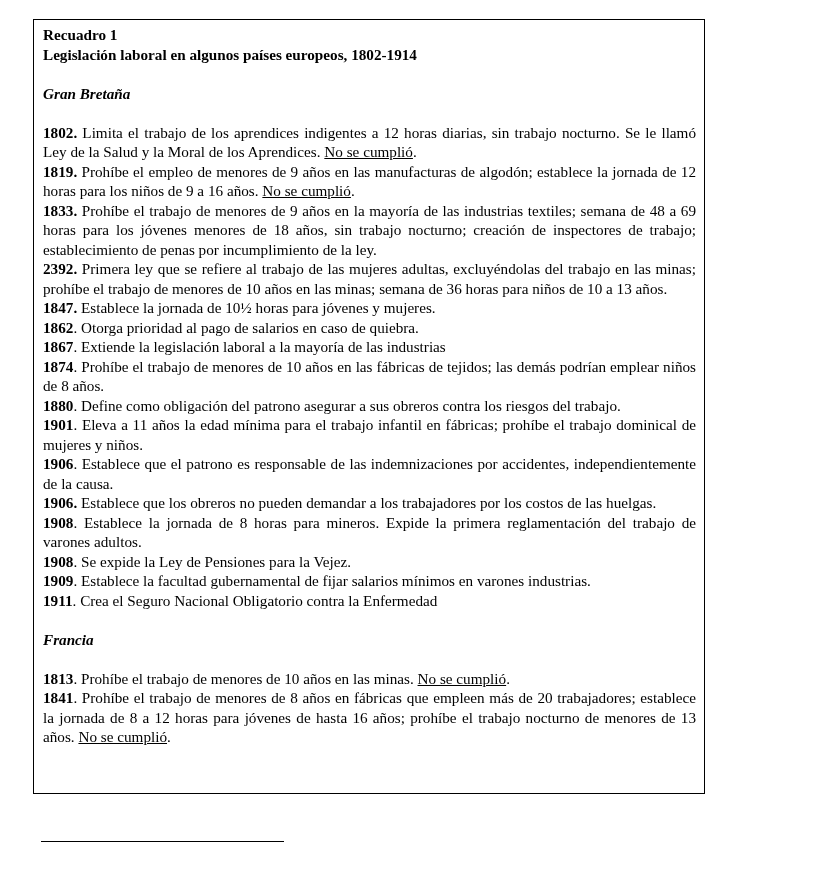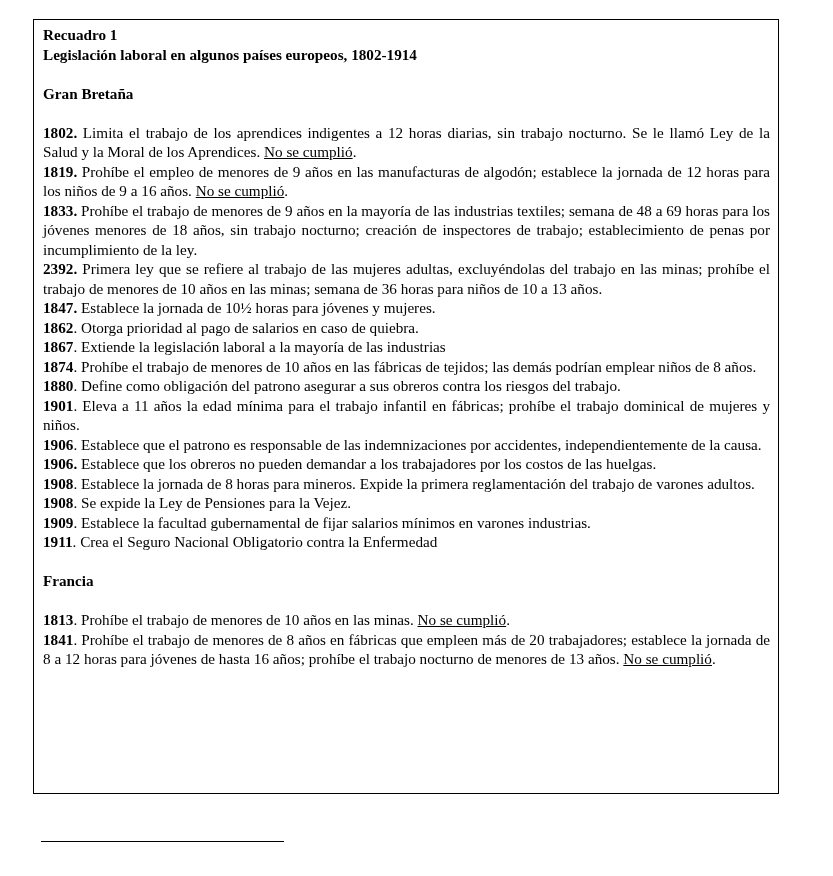--- a/index.html
+++ b/index.html
@@ -12,38 +12,39 @@
     height: 876px;
     position: relative;
     font-family: "Liberation Serif", "DejaVu Serif", serif;
     color: #000000;
     overflow: hidden;
   }
   .box {
     position: absolute;
     left: 33px;
     top: 19px;
-    width: 746px;
+    width: 672px;
     height: 775px;
     border: 1.5px solid #000000;
     box-sizing: border-box;
     padding: 5px 8px 16px 9px;
   }
   .line {
     font-size: 15.2px;
     line-height: 19.5px;
     margin: 0;
   }
   .title {
     font-weight: bold;
   }
   .section-title {
     font-weight: bold;
     margin-top: 19.5px;
     margin-bottom: 19.5px;
+    font-style: italic;
   }
   .entry {
     text-align: justify;
     font-size: 15.2px;
     line-height: 19.5px;
     margin: 0;
   }
   .year {
     font-weight: bold;
   }

